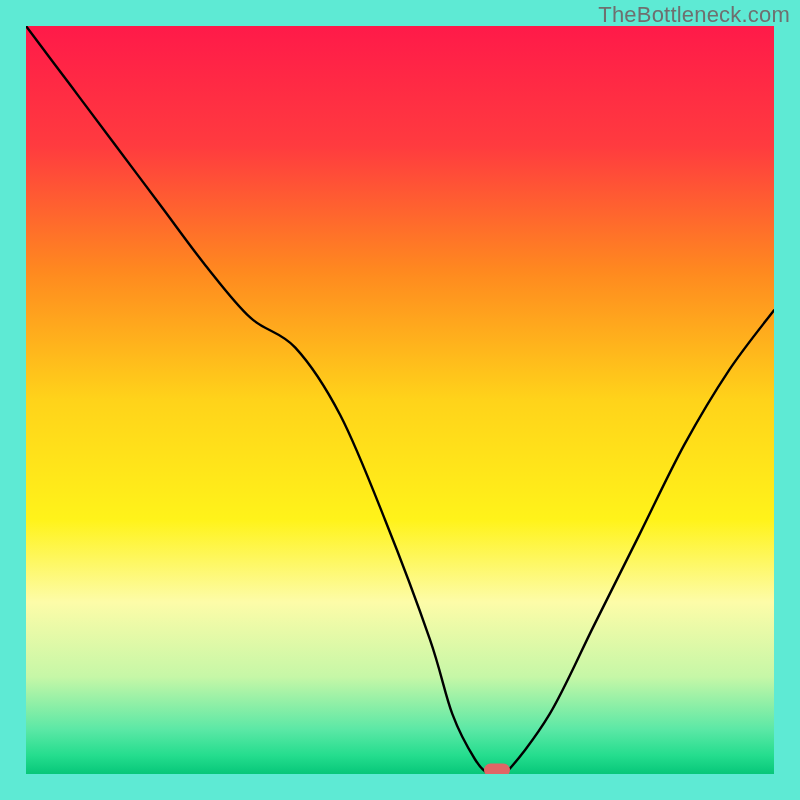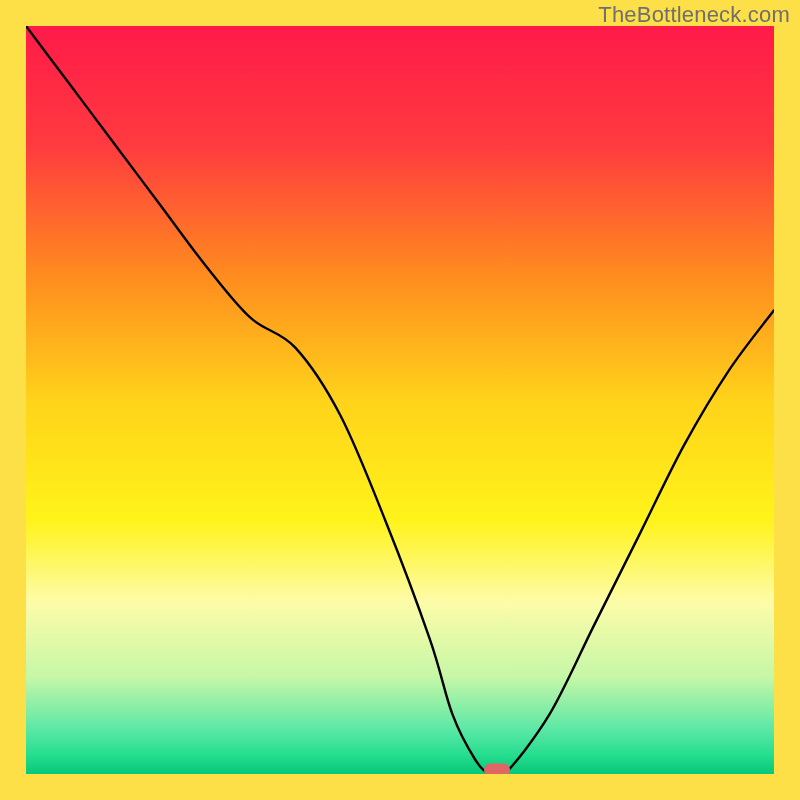--- a/index.html
+++ b/index.html
@@ -10,21 +10,21 @@
     background: #000;
     overflow: hidden;
     font-family: Arial, Helvetica, sans-serif;
   }
   .frame {
     position: absolute;
     left: 0;
     top: 0;
     width: 800px;
     height: 800px;
-    background: #fde047;
+    background: #5eead4;
   }
   .plot-area {
     position: absolute;
     left: 26px;
     top: 26px;
     width: 748px;
     height: 748px;
     overflow: hidden;
   }
   .gradient {

